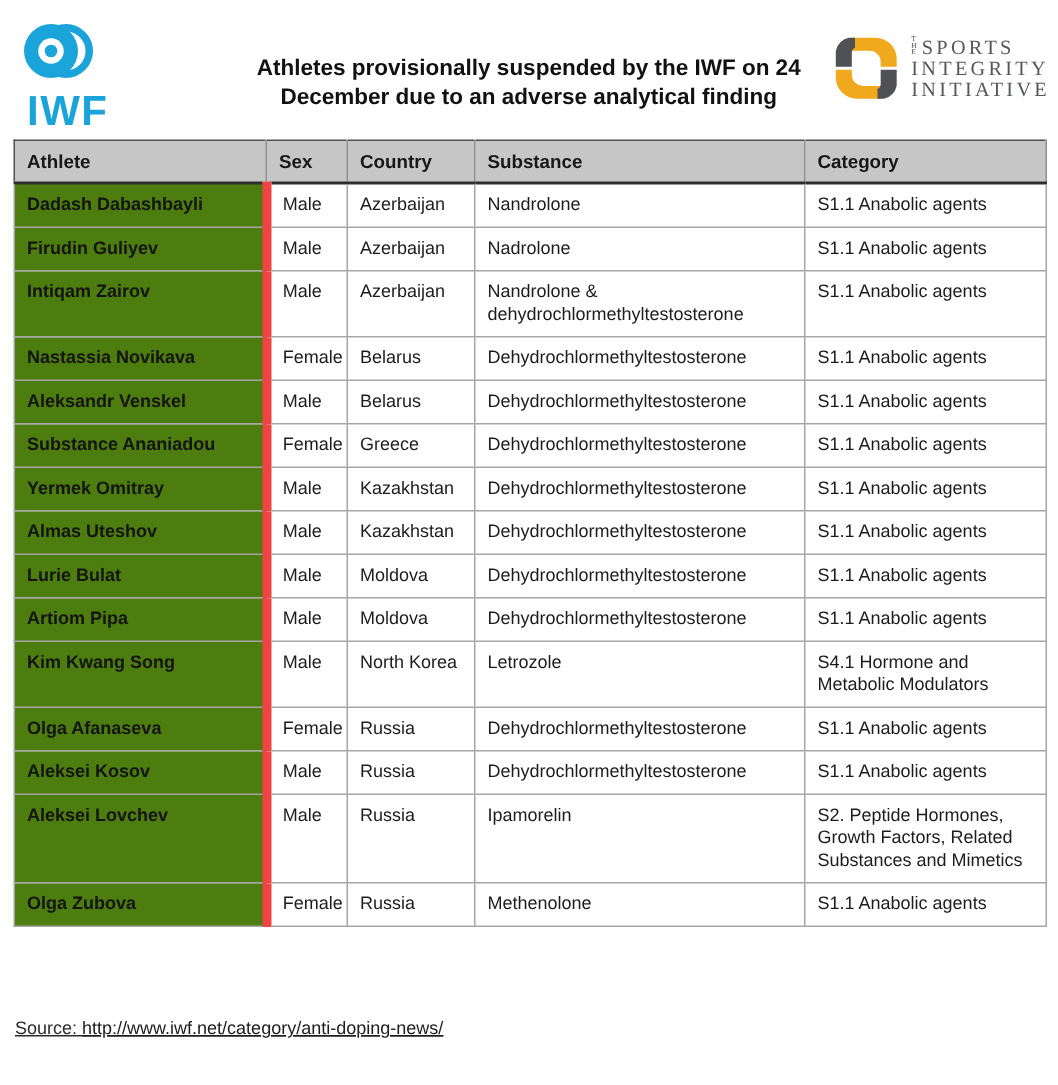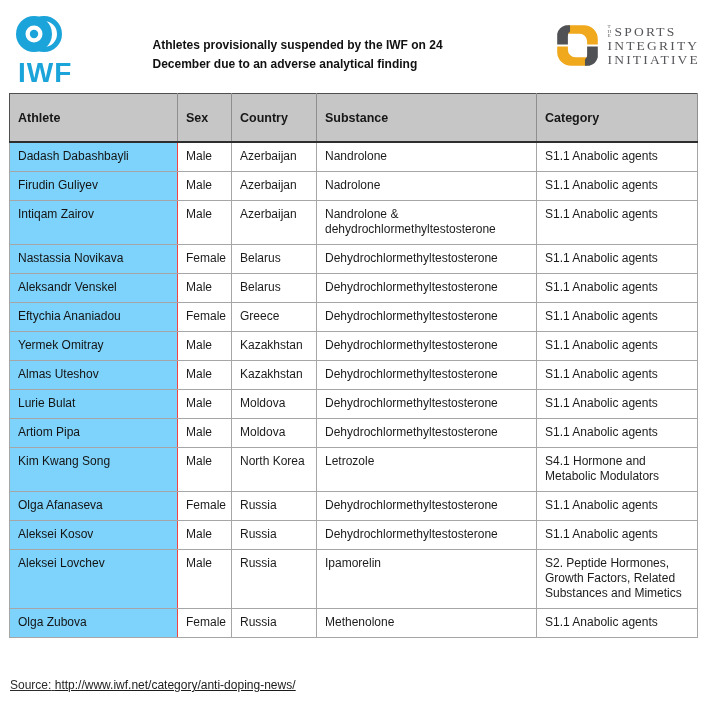--- a/index.html
+++ b/index.html
@@ -11,21 +11,21 @@
 
   
   .page-header{position:relative;height:92px;}
   .iwf-logo{position:absolute;left:15px;top:15px;width:56px;text-align:left;}
   .iwf-logo .iwf-text{
     display:block;color:#1ba4da;font-weight:bold;font-size:28px;
     letter-spacing:1px;margin-top:-2px;margin-left:3px;
   }
   .doc-title{
     position:absolute;left:50%;transform:translateX(-50%);top:36px;width:400px;
-    text-align:left;font-weight:bold;font-size:12px;line-height:19px;color:#111;
+    text-align:center;font-weight:bold;font-size:15px;line-height:19px;color:#111;
   }
   .tsi-logo{position:absolute;right:5px;top:22px;display:flex;align-items:center;gap:7px;}
   .tsi-text{
     font-family:"Liberation Serif","DejaVu Serif",serif;
     color:#55565a;font-size:13.5px;line-height:14px;letter-spacing:2.2px;
     text-transform:uppercase;
   }
   .tsi-row1{display:flex;align-items:center;}
   .tsi-the{
     font-size:5px;line-height:4.6px;letter-spacing:0;width:6px;
@@ -39,29 +39,29 @@
     font-size:12px;
   }
   table.athletes{border:1.5px solid #4f4f4f;}
   col.c-athlete{width:168px;}
   col.c-sex{width:54px;}
   col.c-country{width:85px;}
   col.c-substance{width:220px;}
   col.c-category{width:161px;}
   th{
     background:#c6c6c6;text-align:left;font-size:12.5px;color:#171717;
-    padding:16px 8px;border-right:1px solid #8f8f8f;
+    padding:6px 8px;border-right:1px solid #8f8f8f;
     border-bottom:2.5px solid #2e2e2e;height:15px;
   }
   td{
     padding:6px 8px 7px;vertical-align:top;line-height:15px;
     border:1px solid #a6a6a6;color:#1c1c1c;background:#ffffff;
   }
   td.col-athlete{
-    background:#7dd3fc;font-weight:normal;border-right:1px solid #ef4444;color:#141414;
+    background:#4d7c0f;font-weight:bold;border-right:6px solid #ef4444;color:#141414;
   }
   tbody tr{height:28px;}
 
   
   .source-line{position:absolute;left:10px;top:678px;font-size:12px;color:#2b2b2b;text-decoration:underline;}
   .source-line a{color:#1c1c1c;text-decoration:underline;}
 </style>
 </head>
 <body>
 
@@ -154,21 +154,21 @@
         <td class="col-category">S1.1 Anabolic agents</td>
       </tr>
       <tr>
         <td class="col-athlete">Aleksandr Venskel</td>
         <td class="col-sex">Male</td>
         <td class="col-country">Belarus</td>
         <td class="col-substance">Dehydrochlormethyltestosterone</td>
         <td class="col-category">S1.1 Anabolic agents</td>
       </tr>
       <tr>
-        <td class="col-athlete">Eftychia Ananiadou</td>
+        <td class="col-athlete">Substance Ananiadou</td>
         <td class="col-sex">Female</td>
         <td class="col-country">Greece</td>
         <td class="col-substance">Dehydrochlormethyltestosterone</td>
         <td class="col-category">S1.1 Anabolic agents</td>
       </tr>
       <tr>
         <td class="col-athlete">Yermek Omitray</td>
         <td class="col-sex">Male</td>
         <td class="col-country">Kazakhstan</td>
         <td class="col-substance">Dehydrochlormethyltestosterone</td>

